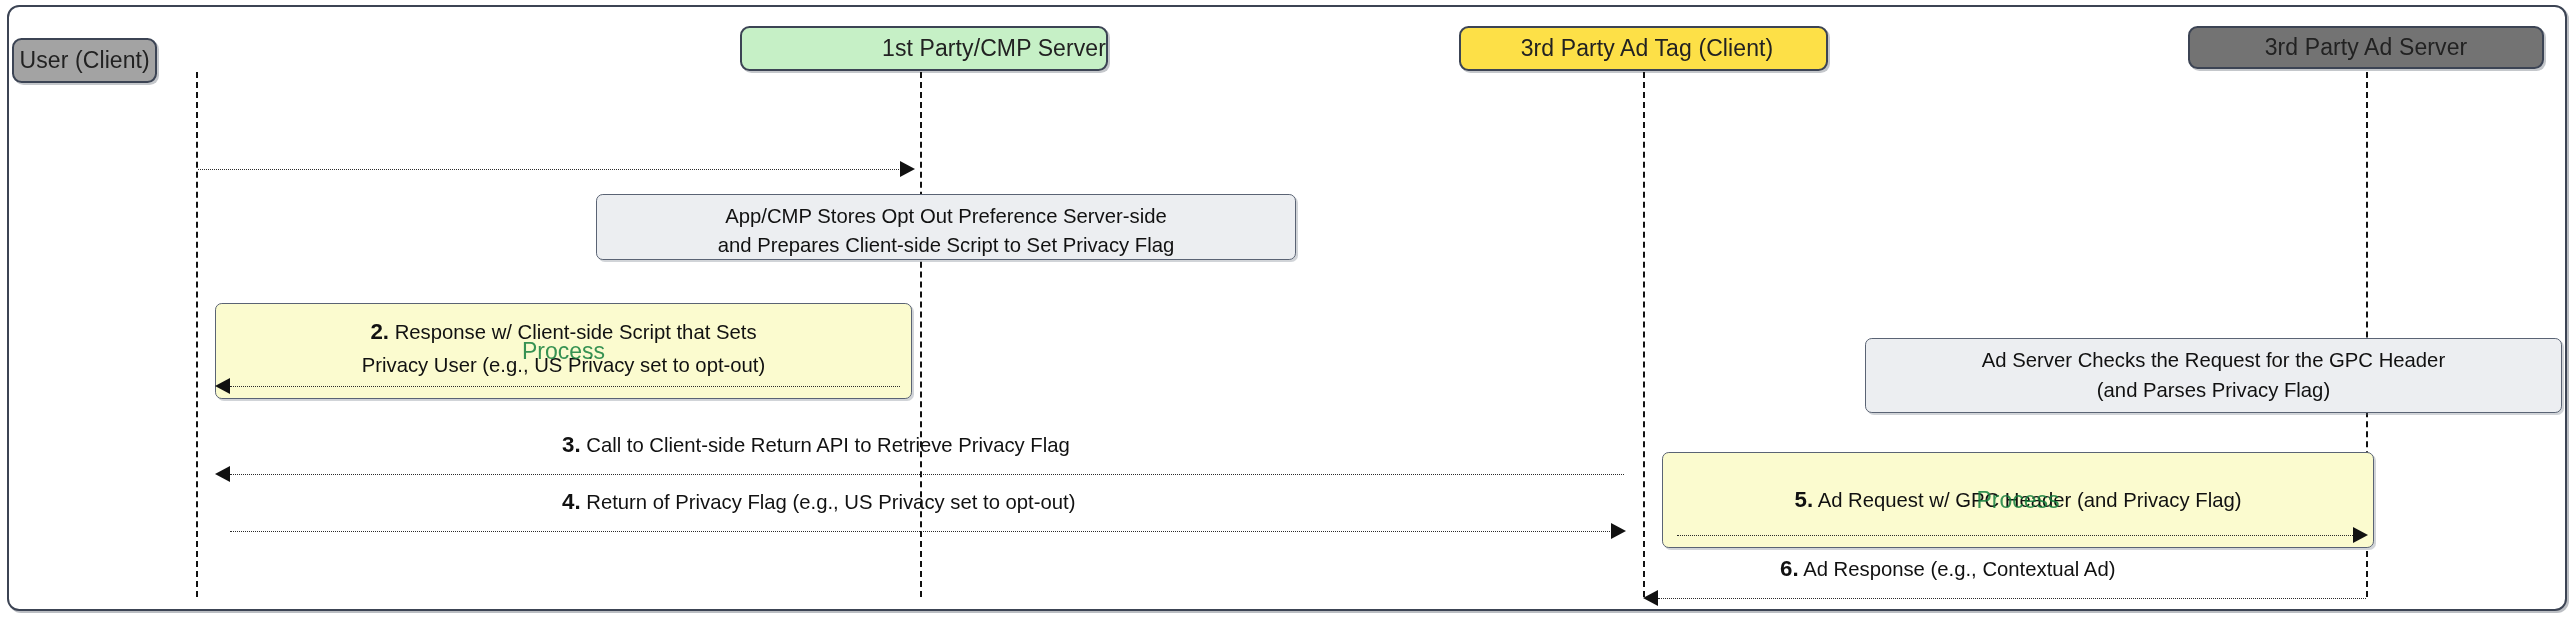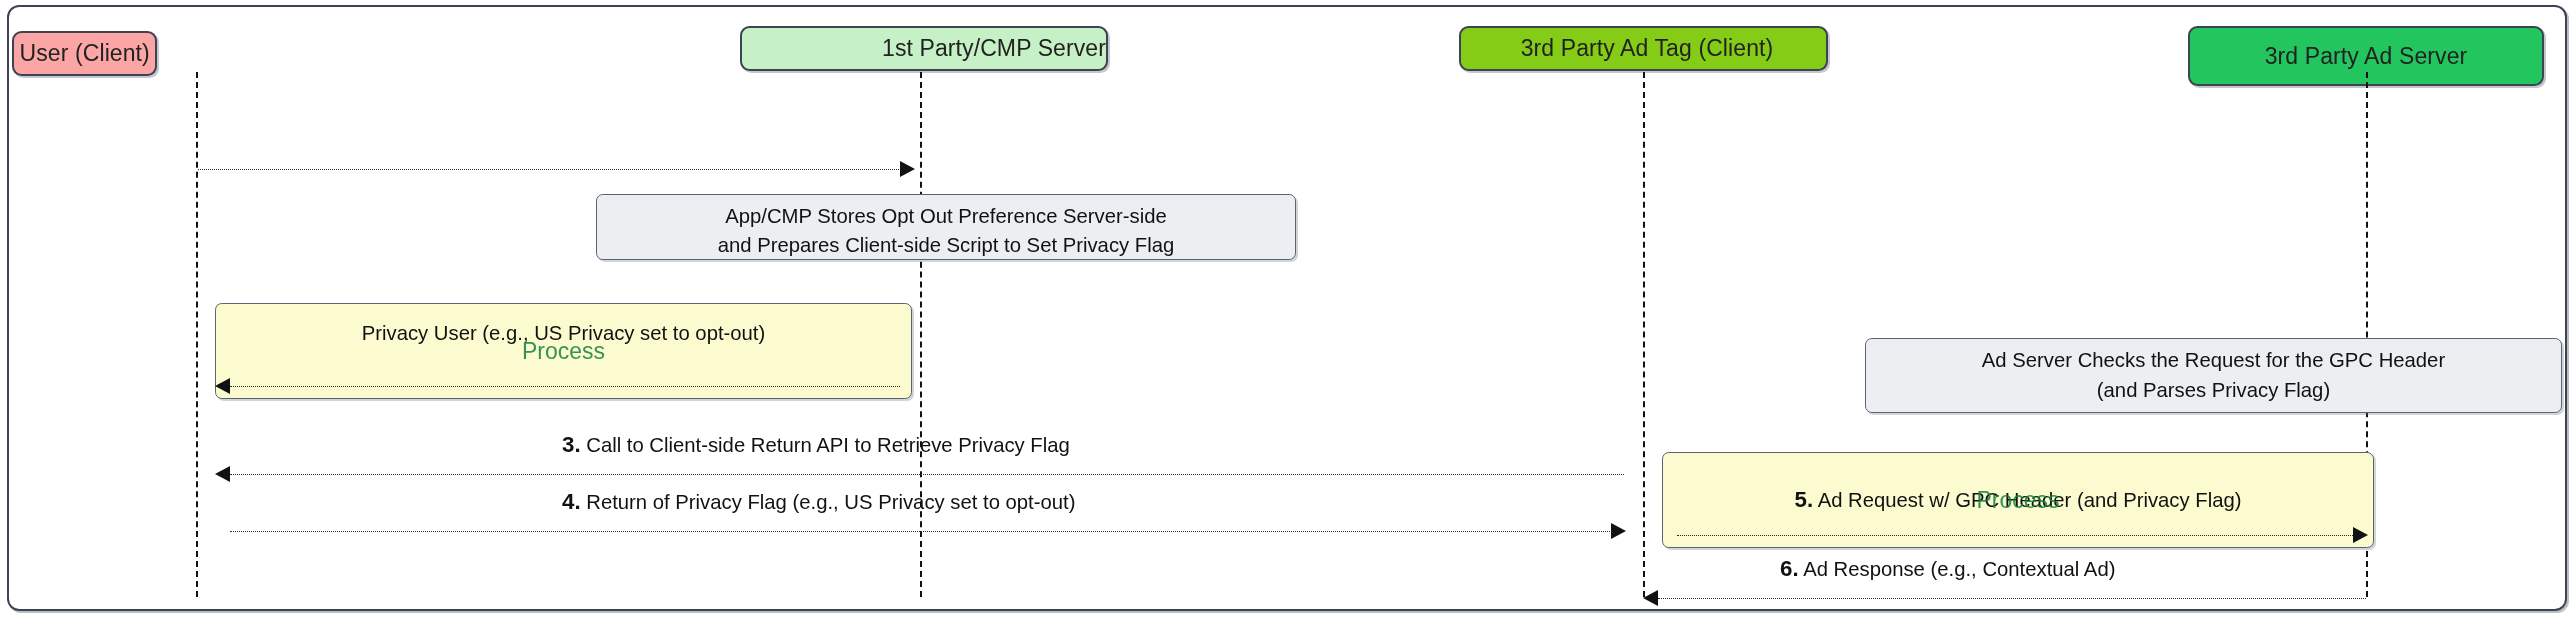--- a/index.html
+++ b/index.html
@@ -67,51 +67,55 @@
   .arrow.right{border-left:15px solid #111;}
   .arrow.left{border-right:15px solid #111;}
 </style>
 </head>
 <body>
 
 <div id="stage">
 
   <div class="frame"></div>
 
-  <div class="participant" style="left:12.2px;top:31px;width:145px;height:45px;background:#fca5a5;">
+  <div class="participant" style="left:12.2px;top:38px;width:145px;height:45px;background:#a3a3a3;">
     <span>User (Client)</span>
   </div>
 
   <div class="participant" style="left:740px;top:26px;width:368px;height:45px;background:#c6f0c6;justify-content:flex-end;">
     <span>1st Party/CMP Server</span>
   </div>
 
-  <div class="participant" style="left:1459px;top:26px;width:369px;height:45px;background:#84cc16;padding-left:7px;">
+  <div class="participant" style="left:1459px;top:26px;width:369px;height:45px;background:#fde047;padding-left:7px;">
     <span>3rd Party Ad Tag (Client)</span>
   </div>
 
-  <div class="participant" style="left:2188px;top:26px;width:356px;height:60px;background:#22c55e;">
+  <div class="participant" style="left:2188px;top:26px;width:356px;height:43px;background:#737373;">
     <span>3rd Party Ad Server</span>
   </div>
 
   <div class="lifeline" style="left:196px;top:72px;height:525px;"></div>
   <div class="lifeline" style="left:920px;top:72px;height:525px;"></div>
   <div class="lifeline" style="left:1643px;top:72px;height:525px;"></div>
   <div class="lifeline" style="left:2366px;top:72px;height:525px;"></div>
 
   <div class="msg-line" style="left:198px;top:169px;width:703px;"></div>
   <div class="arrow right" style="left:900px;top:161px;"></div>
 
   <div class="note note-grey" style="left:596px;top:194px;width:700px;height:66px;">
     <span class="ln">App/CMP Stores Opt Out Preference Server-side</span>
     <span class="ln">and Prepares Client-side Script to Set Privacy Flag</span>
   </div>
 
   <div class="note note-yellow" style="left:215px;top:303px;width:697px;height:96px;align-items:flex-start;justify-content:flex-start;padding:12.2px 15px 0 15px;">
     <span class="watermark">Process</span>
+    <div class="msg-label" style="position:static;margin:0 auto;">
+      <span class="num">2.</span>
+      <span>Response w/ Client-side Script that Sets</span>
+    </div>
     <div class="msg-label" style="position:static;margin:2.7px auto 0 auto;">
       <span>Privacy User (e.g., US Privacy set to opt-out)</span>
     </div>
   </div>
   <div class="msg-line" style="left:230px;top:386px;width:670px;"></div>
   <div class="arrow left" style="left:215px;top:378px;"></div>
 
   <div class="note note-grey" style="left:1865px;top:338px;width:697px;height:75px;">
     <span class="ln">Ad Server Checks the Request for the GPC Header</span>
     <span class="ln">(and Parses Privacy Flag)</span>

